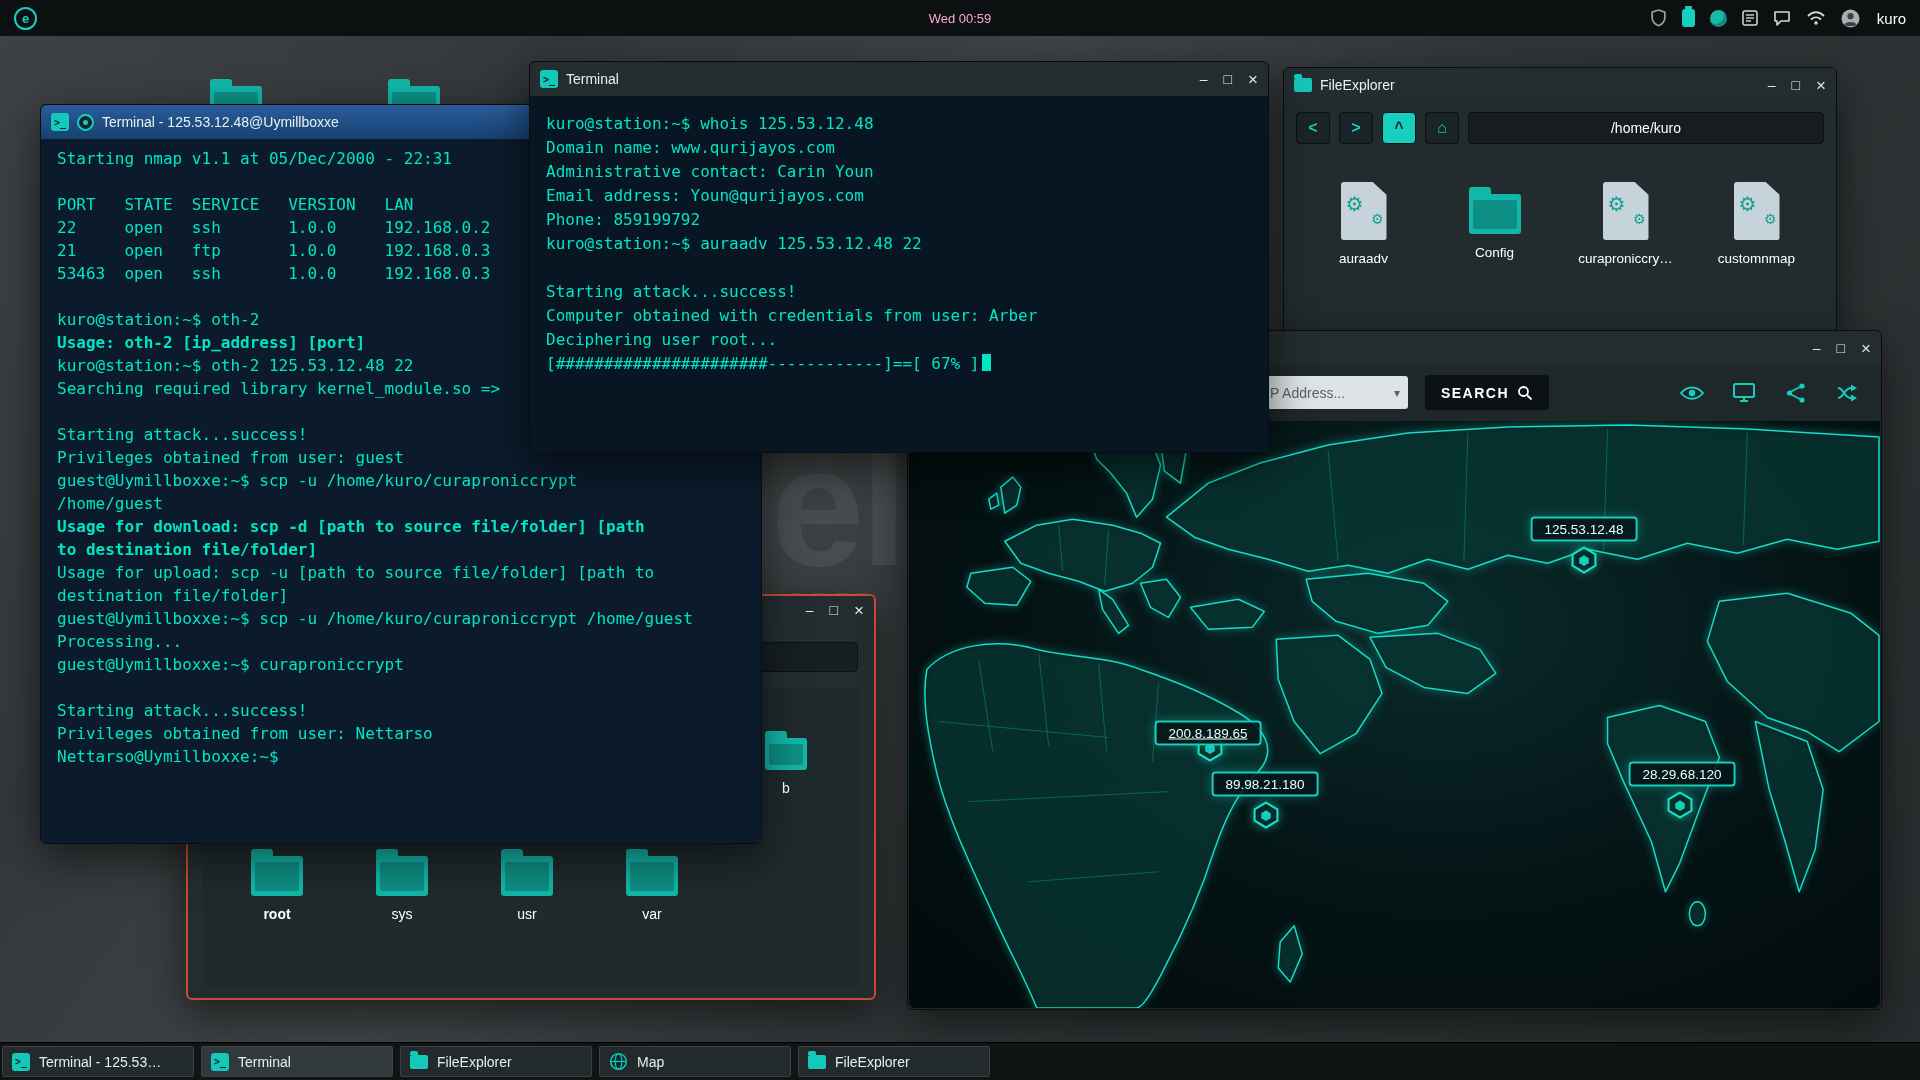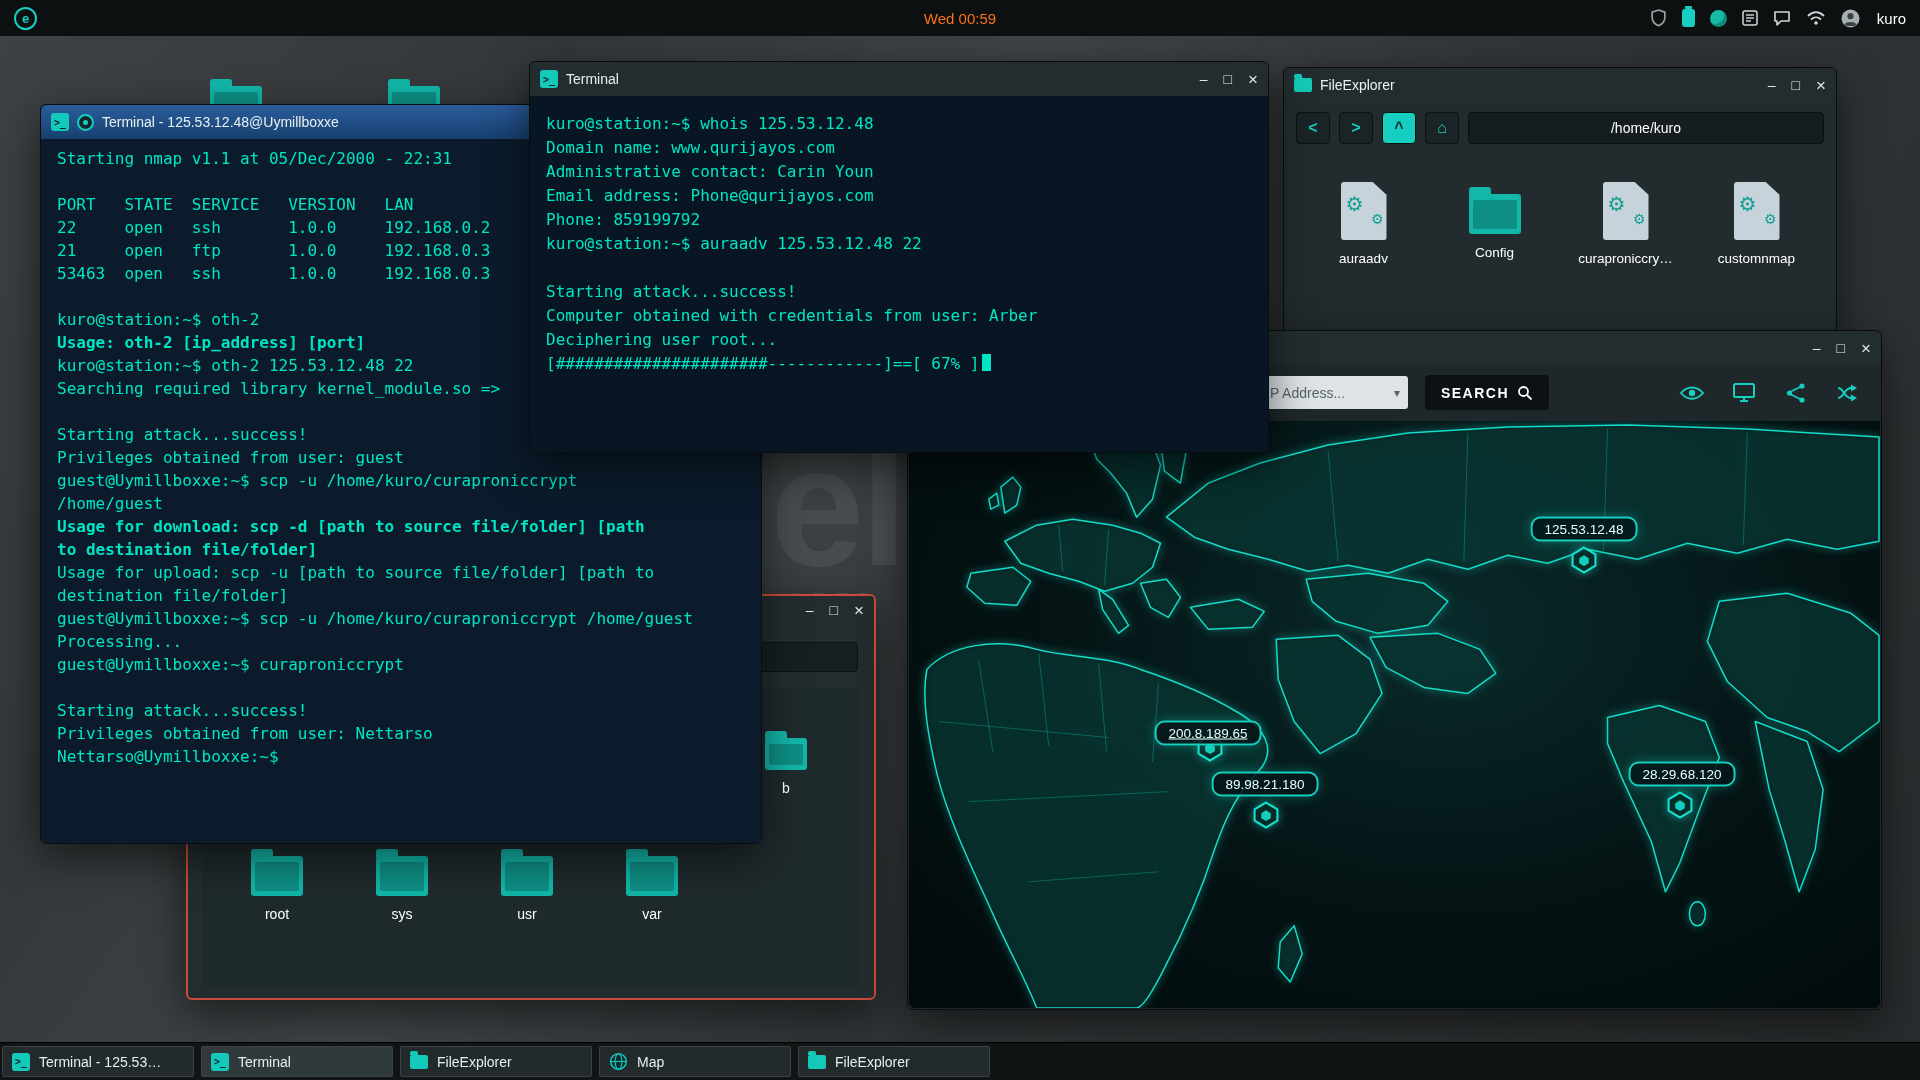--- a/index.html
+++ b/index.html
@@ -19,21 +19,21 @@
   .watermark { position:absolute; z-index:0; color:#474c4e; }
   .wm-big { left:770px; top:408px; font-size:170px; font-weight:bold; letter-spacing:-4px; }
   .wm-small { left:788px; top:588px; font-size:22px; letter-spacing:7px; color:#53585a; }
   .desk-folder { position:absolute; z-index:1; }
 
   
   .topbar { position:absolute; top:0; left:0; right:0; height:36px; z-index:20;
     background:#0d1011; display:flex; align-items:center; padding:0 14px; }
   .logo { width:23px; height:23px; border-radius:50%; border:2px solid #17cfc0;
     color:#17cfc0; font-weight:bold; font-size:13px; display:flex; align-items:center; justify-content:center; }
-  .clock { position:absolute; left:50%; transform:translateX(-50%); font-size:15px; color:#f97316; }
+  .clock { position:absolute; left:50%; transform:translateX(-50%); font-size:13px; color:#f9a8d4; }
   .tray { margin-left:auto; display:flex; align-items:center; gap:15px; }
   .battery { width:13px; height:18px; background:#17cfc0; border-radius:3px; position:relative; }
   .battery::before { content:""; position:absolute; top:-3px; left:3px; width:7px; height:3px; background:#17cfc0; border-radius:1px; }
   .dot-globe { width:17px; height:17px; border-radius:50%; background:#17b8a6; box-shadow:inset -3px -3px 0 rgba(0,0,0,.25); }
   .tray-user { font-size:15px; color:#fff; margin-left:2px;text-align:right; }
 
   
   .win { position:absolute; background:#222c2e; border:1px solid #0a0d0e; border-radius:6px;
     box-shadow:0 14px 44px rgba(0,0,0,.55); }
   .titlebar { height:34px; display:flex; align-items:center; gap:8px; padding:0 10px;
@@ -107,21 +107,21 @@
   .map-search { position:absolute; left:517px; top:10px; width:124px; height:35px;
     background:#0c1213; border-radius:4px; color:#fff; font-size:14px; font-weight:bold;
     letter-spacing:1.5px; display:flex; align-items:center; justify-content:center; gap:8px; }
   .map-icons { position:absolute; right:14px; top:10px; display:flex; gap:14px; }
   .map-iconbtn { width:38px; height:35px; display:flex; align-items:center; justify-content:center; }
   .map-area { position:absolute; top:90px; left:1px; right:1px; bottom:1px; border-radius:0 0 6px 6px; overflow:hidden;
     background:radial-gradient(ellipse at 55% 35%, #0a2a2b 0%, #041213 55%, #020a0b 100%); }
   .map-area svg.worldmap { position:absolute; inset:0; width:100%; height:100%;
     filter:drop-shadow(0 0 5px rgba(18,220,200,0.45)); }
   .pin-label { position:absolute; transform:translate(-50%,-50%); background:rgba(6,23,25,0.88);
-    border:2px solid #17cfc0; border-radius:10px; color:#eafffd; font-size:13.5px;
+    border:2px solid #17cfc0; border-radius:4px; color:#eafffd; font-size:13.5px;
     padding:3px 12px; white-space:nowrap; box-shadow:0 0 12px rgba(23,220,200,0.35); }
   .pin-hex { position:absolute; transform:translate(-50%,-50%); filter:drop-shadow(0 0 5px rgba(23,220,200,0.6)); }
 
   
   .taskbar { position:absolute; left:0; right:0; bottom:0; height:38px; z-index:20;
     background:#101415; border-top:1px solid #000; display:flex; gap:7px; padding:3px 2px; }
   .task { width:192px; display:flex; align-items:center; gap:9px; padding:0 9px;
     background:#222a2b; border:1px solid #3a4243; border-radius:2px; font-size:14px; color:#e7eeee; }
   .task.active { background:#303a3c; }
   .task .lbl { overflow:hidden; white-space:nowrap; }
@@ -148,21 +148,21 @@
       <span class="ctrl close">×</span>
     </div>
   </div>
   <div class="red-addr"></div>
   <div class="red-panel"></div>
   <div id="red-items"></div>
 <div class="red-item small" style="left: 570px; top: 134px;">
       <div class="folder"></div>
       <div class="fe-label">b</div>
     </div>
-    <div class="red-item" style="left: 34px; top: 248px;">
+    <div class="red-item" style="left: 34px; top: 248px; font-weight: bold;">
       <div class="folder"></div>
       <div class="fe-label">root</div>
     </div>
     <div class="red-item" style="left: 159px; top: 248px; justify-content: center;">
       <div class="folder"></div>
       <div class="fe-label">sys</div>
     </div>
     <div class="red-item" style="left: 284px; top: 248px;">
       <div class="folder"></div>
       <div class="fe-label">usr</div>
@@ -374,21 +374,21 @@
     <div class="controls">
       <span class="ctrl">–</span>
       <span class="ctrl">□</span>
       <span class="ctrl close">×</span>
     </div>
   </div>
   <div class="termbody" id="term-front-lines">
       <div class="tline">kuro@station:~$ whois 125.53.12.48</div>
       <div class="tline">Domain name: www.qurijayos.com</div>
       <div class="tline">Administrative contact: Carin Youn</div>
-      <div class="tline">Email address: Phone@qurijayos.com</div>
+      <div class="tline">Email address: Youn@qurijayos.com</div>
       <div class="tline">Phone: 859199792</div>
       <div class="tline">kuro@station:~$ auraadv 125.53.12.48 22</div>
       <div class="tline"> </div>
       <div class="tline">Starting attack...success!</div>
       <div class="tline">Computer obtained with credentials from user: Arber</div>
       <div class="tline">Deciphering user root...</div>
       <div class="tline">[######################------------]==[ 67% ]<span class="cursor"></span></div>
     </div>
 </div>
 

